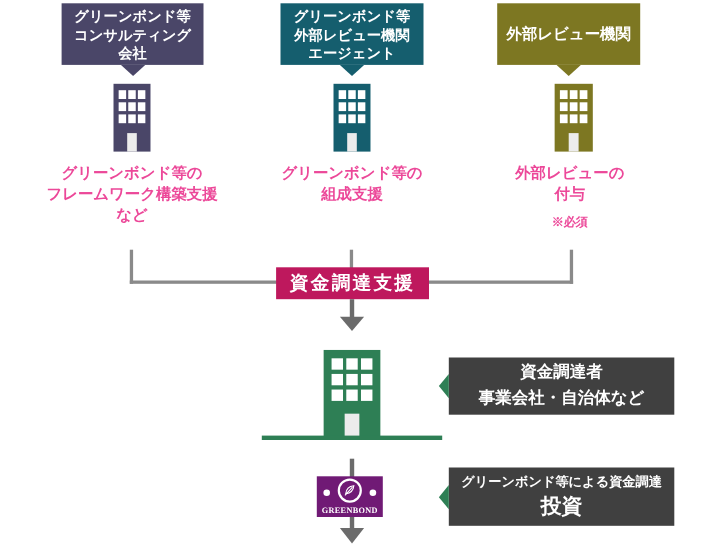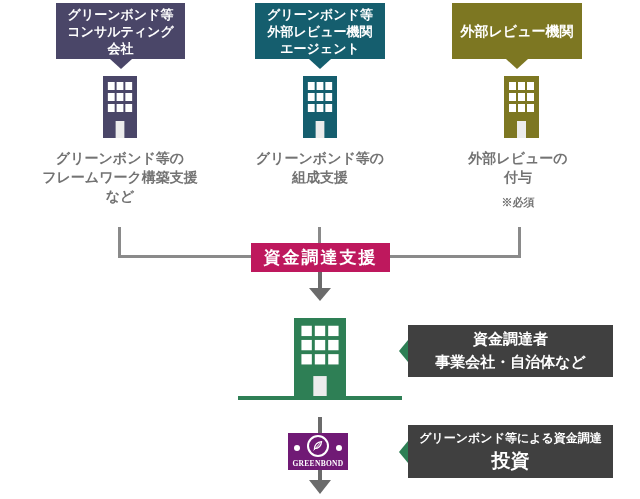--- a/index.html
+++ b/index.html
@@ -18,21 +18,21 @@
 
   
   .bld{display:block;}
   .b-win{fill:#fff}.b-door{fill:#ececec}
   .bld1 .b-body{fill:#4a4668}
   .bld2 .b-body{fill:#155e6e}
   .bld3 .b-body{fill:#7d7722}
   .bldg .b-body{fill:#2e7f55}
 
   
-  .svc{text-align:center;font-size:14px;line-height:19px;font-weight:bold;color:#737373;}
+  .svc{text-align:center;font-size:14px;line-height:19px;font-weight:bold;color:#ec4899;}
   .svc .req{font-size:11px;margin-top:6px;}
 
   
   .line{background:#8a8a8a;}
   .gline{background:#2e7f55;}
   .aline{background:#6b6b6b;}
   .arrowhead{width:0;height:0;border-left:11px solid transparent;border-right:11px solid transparent;
           border-top:13px solid #6b6b6b;}
 
   

